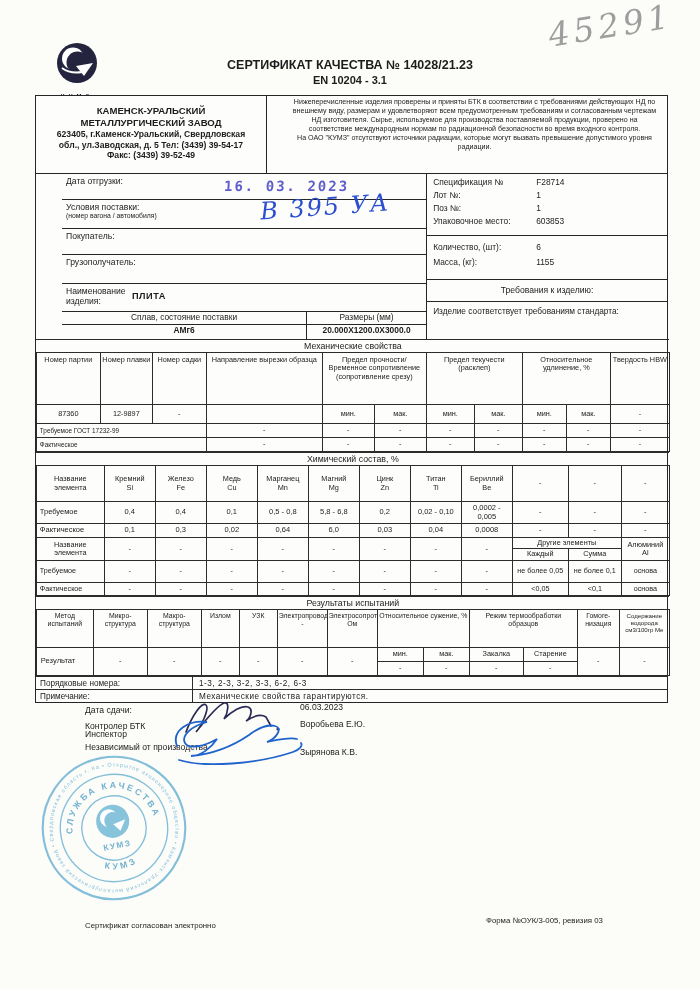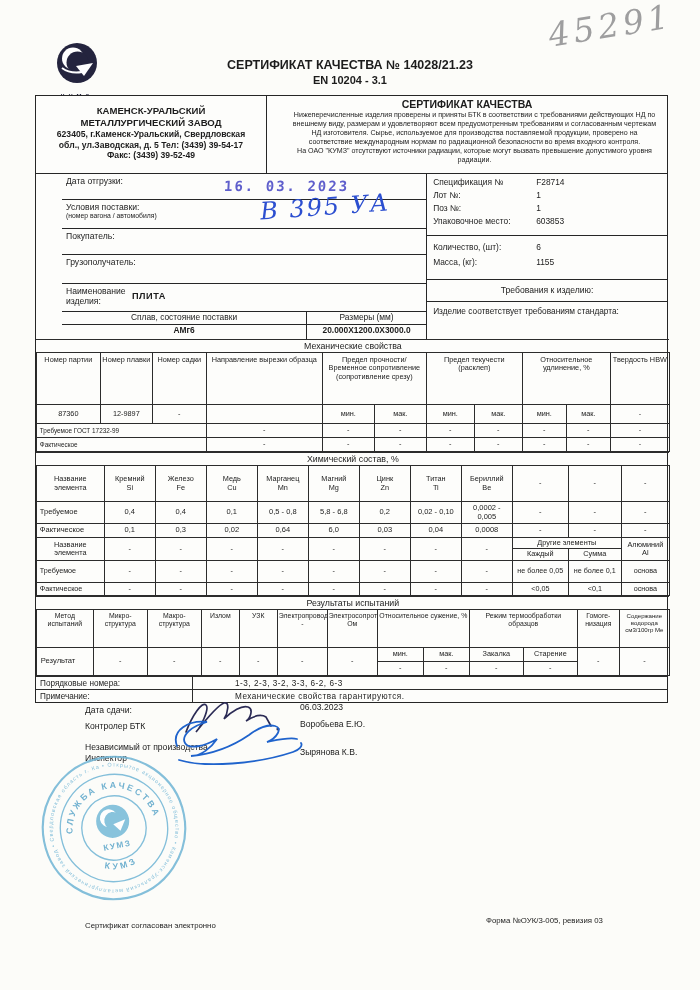--- a/index.html
+++ b/index.html
@@ -72,21 +72,21 @@
   .chem-act td{height:14px;font-size:7.5px;}
   .chem-name2 td{font-size:7.3px;}
   .chem-sub td{height:11px;}
   .chem-req2 td{height:22px;font-size:7.2px;}
   .chem-act2 td{height:13px;font-size:7.2px;}
   .tests-head td{height:38px;vertical-align:top;padding-top:2px;font-size:6.9px;}
   td.tiny{font-size:6.1px;}
   .tests-sub td{height:14px;}
   .tests-res td{height:14px;}
   td.left{text-align:left;padding-left:4px;font-size:7.6px;}
-  .bottom-line{display:flex;font-size:8.2px;border-top:1.1px solid #2c2c2c;gap:36px;}
+  .bottom-line{display:flex;font-size:8.2px;border-top:1.1px solid #2c2c2c;}
   .bottom-line .bl-label{width:157px;border-right:1.1px solid #2c2c2c;padding:2px 0 1px 4px;}
   .bottom-line .bl-value{flex:1;padding:2px 0 1px 6px;letter-spacing:.5px;}
   .bottom-line+.bottom-line{border-top:1.1px solid #2c2c2c;}
 
   
   .signoff-label{position:absolute;font-size:8.6px;}
   .signoff-name{position:absolute;font-size:8.6px;}
   .sig-svg{position:absolute;pointer-events:none;}
   .stamp-wrap{position:absolute;left:36px;top:750px;width:156px;height:156px;transform:rotate(-11deg);opacity:.88;}
   .footer-left{position:absolute;left:85px;top:921px;font-size:7.8px;}
@@ -119,21 +119,20 @@
 
     <div class="top-row">
       <div class="company-cell">
         <div class="company-line big">КАМЕНСК-УРАЛЬСКИЙ</div>
         <div class="company-line big">МЕТАЛЛУРГИЧЕСКИЙ ЗАВОД</div>
         <div class="company-line">623405, г.Каменск-Уральский, Свердловская</div>
         <div class="company-line">обл., ул.Заводская, д. 5 Тел: (3439) 39-54-17</div>
         <div class="company-line">Факс: (3439) 39-52-49</div>
       </div>
       <div class="cert-cell">
-        <div class="cert-title">СЕРТИФИКАТ КАЧЕСТВА</div>
         <div class="cert-body">Нижеперечисленные изделия проверены и приняты БТК в соответствии с требованиями действующих НД по внешнему виду, размерам и удовлетворяют всем предусмотренным требованиям и согласованным чертежам НД изготовителя. Сырье, используемое для производства поставляемой продукции, проверено на соответствие международным нормам по радиационной безопасности во время входного контроля.</div>
         <div class="cert-body2">На ОАО "КУМЗ" отсутствуют источники радиации, которые могут вызвать превышение допустимого уровня радиации.</div>
       </div>
     </div>
 
     <div class="mid-row">
       <div class="mid-left">
         <div class="mleft-row r-date">
           <span>Дата отгрузки:</span>
           <span class="stamp-date">16. 03. 2023</span>
@@ -470,21 +469,21 @@
       <div class="bl-label">Примечание:</div>
       <div class="bl-value">Механические свойства гарантируются.</div>
     </div>
   </div>
 
   <div class="signoff-label" style="left:85px;top:705px;">Дата сдачи:</div>
   <div class="signoff-name" style="left:300px;top:702px;">06.03.2023</div>
   <div class="signoff-label" style="left:85px;top:721px;">Контролер БТК</div>
   <div class="signoff-name" style="left:300px;top:719px;">Воробьева Е.Ю.</div>
   <div class="signoff-label" style="left:85px;top:742px;">Независимый от производства</div>
-  <div class="signoff-label" style="left:85px;top:753px;">Инспектор</div>
+  <div class="signoff-label" style="left:85px;top:729px;">Инспектор</div>
   <div class="signoff-name" style="left:300px;top:747px;">Зырянова К.В.</div>
 
   <svg class="sig-svg" style="left:178px;top:696px;" width="115" height="42" viewBox="0 0 115 42">
     <path d="M8,36 C14,20 24,5 28,9 C32,13 22,32 18,36 C26,26 40,9 46,7 C52,5 50,17 46,23 C54,15 64,9 70,11 C76,13 72,23 68,25 C74,21 82,17 88,21 L93,30" fill="none" stroke="#2b2b55" stroke-width="1.7" stroke-linecap="round"></path>
     <circle cx="100" cy="33" r="1.6" fill="#2b2b55"></circle>
   </svg>
   <svg class="sig-svg" style="left:165px;top:716px;" width="150" height="55" viewBox="0 0 150 55">
     <path d="M12,30 C6,14 24,4 42,6 C26,10 16,20 20,27 C24,34 40,30 52,23 C46,32 36,40 26,40 C48,38 68,30 84,19 C92,13 102,8 110,10 C118,12 112,22 102,26 C112,24 124,21 132,23 M14,44 C40,52 92,48 128,36 C134,34 138,30 136,27" fill="none" stroke="#1f63cc" stroke-width="1.8" stroke-linecap="round"></path>
   </svg>
 

